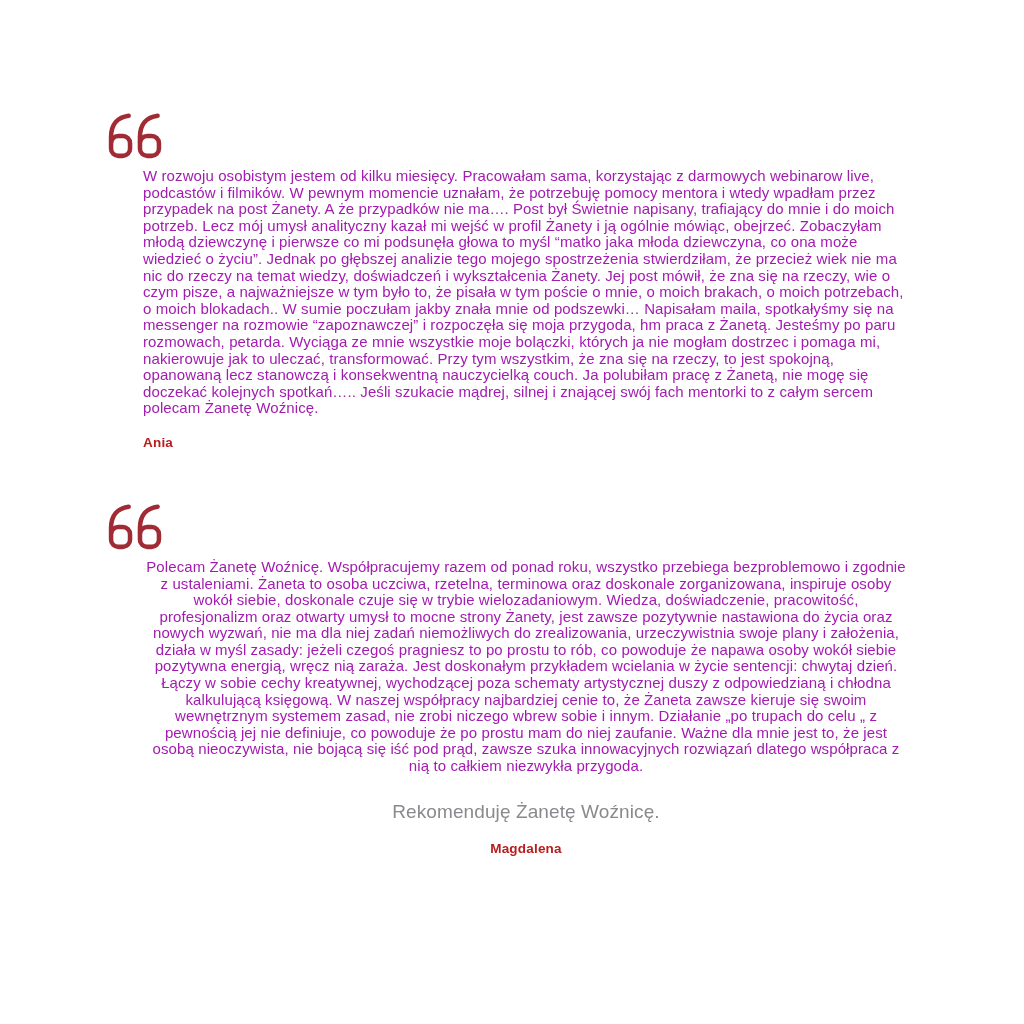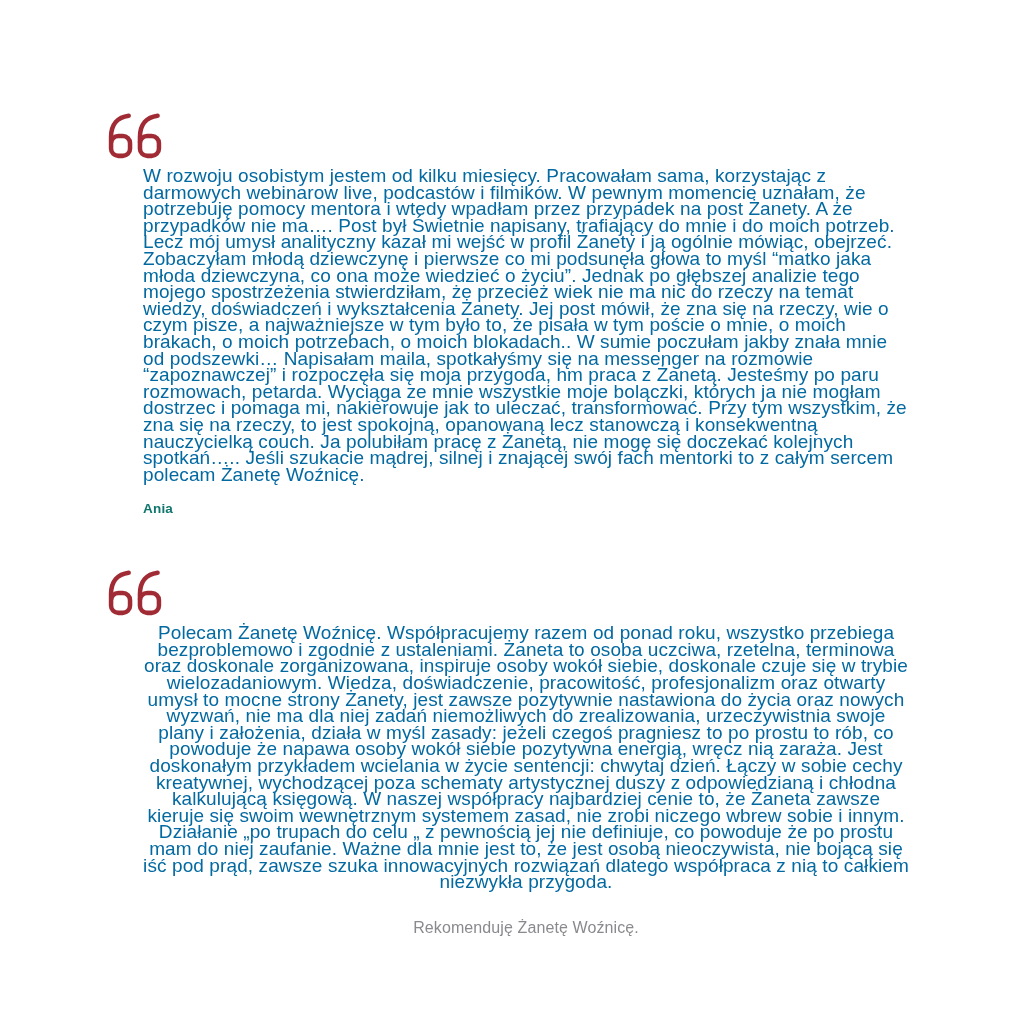--- a/index.html
+++ b/index.html
@@ -29,35 +29,35 @@
     width: 56px;
     height: 48px;
     margin-bottom: 8px;
   }
   .quote-body {
     margin-left: 36px;
     width: 766px;
   }
   .quote-text {
     margin: 0;
-    color: #0369a1;
-    font-size: 19px;
+    color: #a21caf;
+    font-size: 15px;
     line-height: 16.6px;
     letter-spacing: 0.1px;
   }
   .quote-closing {
     margin: 29px 0 0 0;
     color: #8A8A8E;
-    font-size: 16px;
+    font-size: 19px;
     line-height: 16.6px;
     letter-spacing: 0.1px;
   }
   .author-name {
     margin: 18px 0 0 0;
-    color: #0f766e;
+    color: #b91c1c;
     font-size: 13.5px;
     line-height: 16px;
     font-weight: bold;
     letter-spacing: 0.2px;
   }
   .testimonial[data-idx="1"] .author-name {
     margin-top: 21px;
   }
 </style>
 </head>
@@ -85,16 +85,17 @@
       <g stroke="#A12B35" stroke-width="5" stroke-linecap="round" stroke-linejoin="round">
         <path d="M24 3.5 C 12 5, 4.5 13, 4.5 27 L 4.5 33"></path>
         <rect x="4.5" y="26" width="21" height="22" rx="8"></rect>
         <path d="M56 3.5 C 44 5, 36.5 13, 36.5 27 L 36.5 33"></path>
         <rect x="36.5" y="26" width="21" height="22" rx="8"></rect>
       </g>
     </svg>
     <div class="quote-body">
       <p class="quote-text">Polecam Żanetę Woźnicę. Współpracujemy razem od ponad roku, wszystko przebiega bezproblemowo i zgodnie z ustaleniami. Żaneta to osoba uczciwa, rzetelna, terminowa oraz doskonale zorganizowana, inspiruje osoby wokół siebie, doskonale czuje się w trybie wielozadaniowym. Wiedza, doświadczenie, pracowitość, profesjonalizm oraz otwarty umysł to mocne strony Żanety, jest zawsze pozytywnie nastawiona do życia oraz nowych wyzwań, nie ma dla niej zadań niemożliwych do zrealizowania, urzeczywistnia swoje plany i założenia, działa w myśl zasady: jeżeli czegoś pragniesz to po prostu to rób, co powoduje że napawa osoby wokół siebie pozytywna energią, wręcz nią zaraża. Jest doskonałym przykładem wcielania w życie sentencji: chwytaj dzień. Łączy w sobie cechy kreatywnej, wychodzącej poza schematy artystycznej duszy z odpowiedzianą i chłodna kalkulującą księgową. W naszej współpracy najbardziej cenie to, że Żaneta zawsze kieruje się swoim wewnętrznym systemem zasad, nie zrobi niczego wbrew sobie i innym. Działanie „po trupach do celu „ z pewnością jej nie definiuje, co powoduje że po prostu mam do niej zaufanie. Ważne dla mnie jest to, że jest osobą nieoczywista, nie bojącą się iść pod prąd, zawsze szuka innowacyjnych rozwiązań dlatego współpraca z nią to całkiem niezwykła przygoda.</p>
       <p class="quote-closing">Rekomenduję Żanetę Woźnicę.</p>
+      <p class="author-name">Magdalena</p>
     </div>
   </article>
 
 </div>
 
 </body></html>

